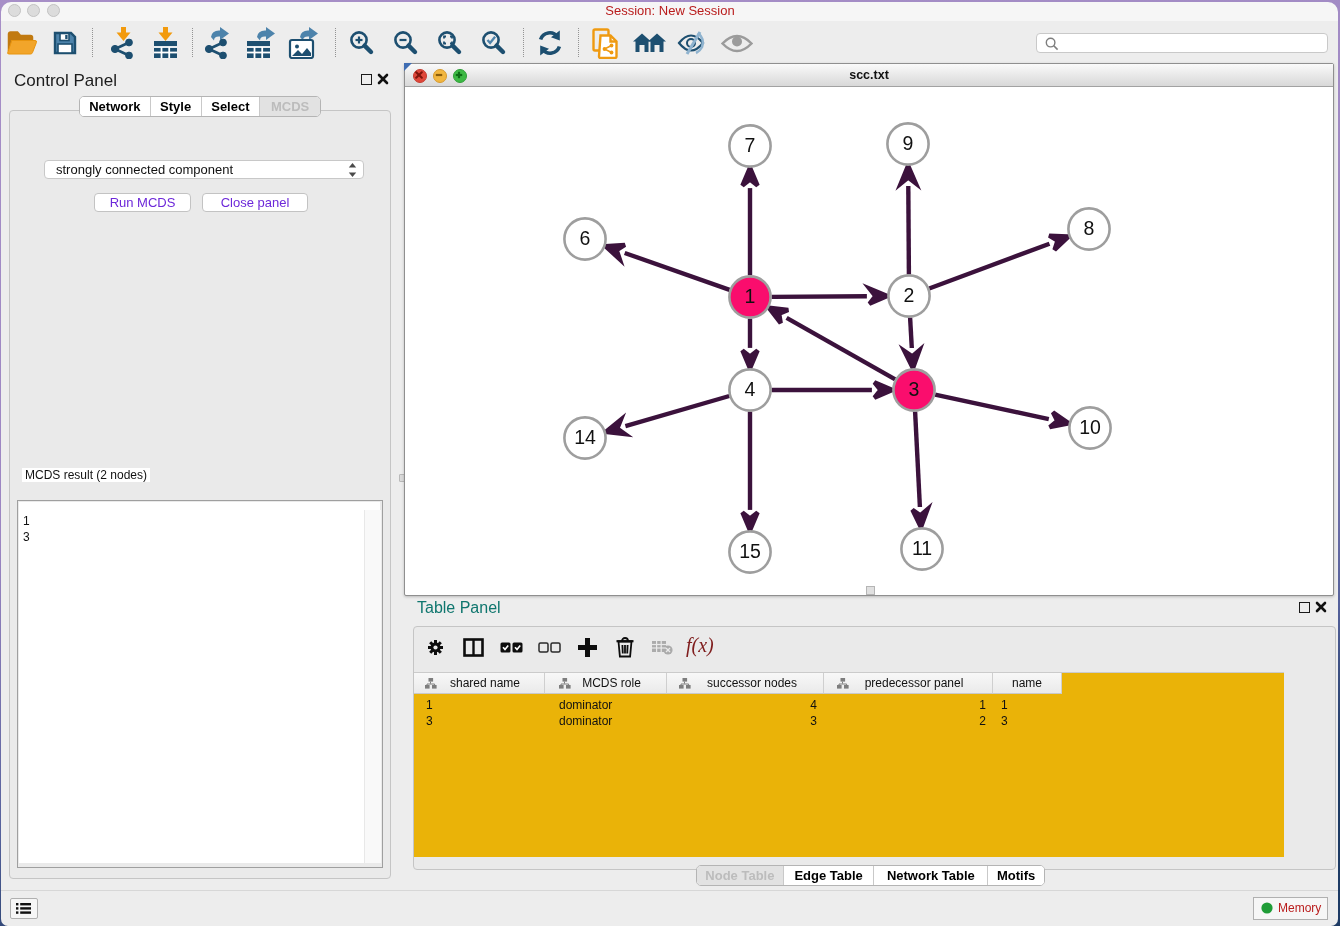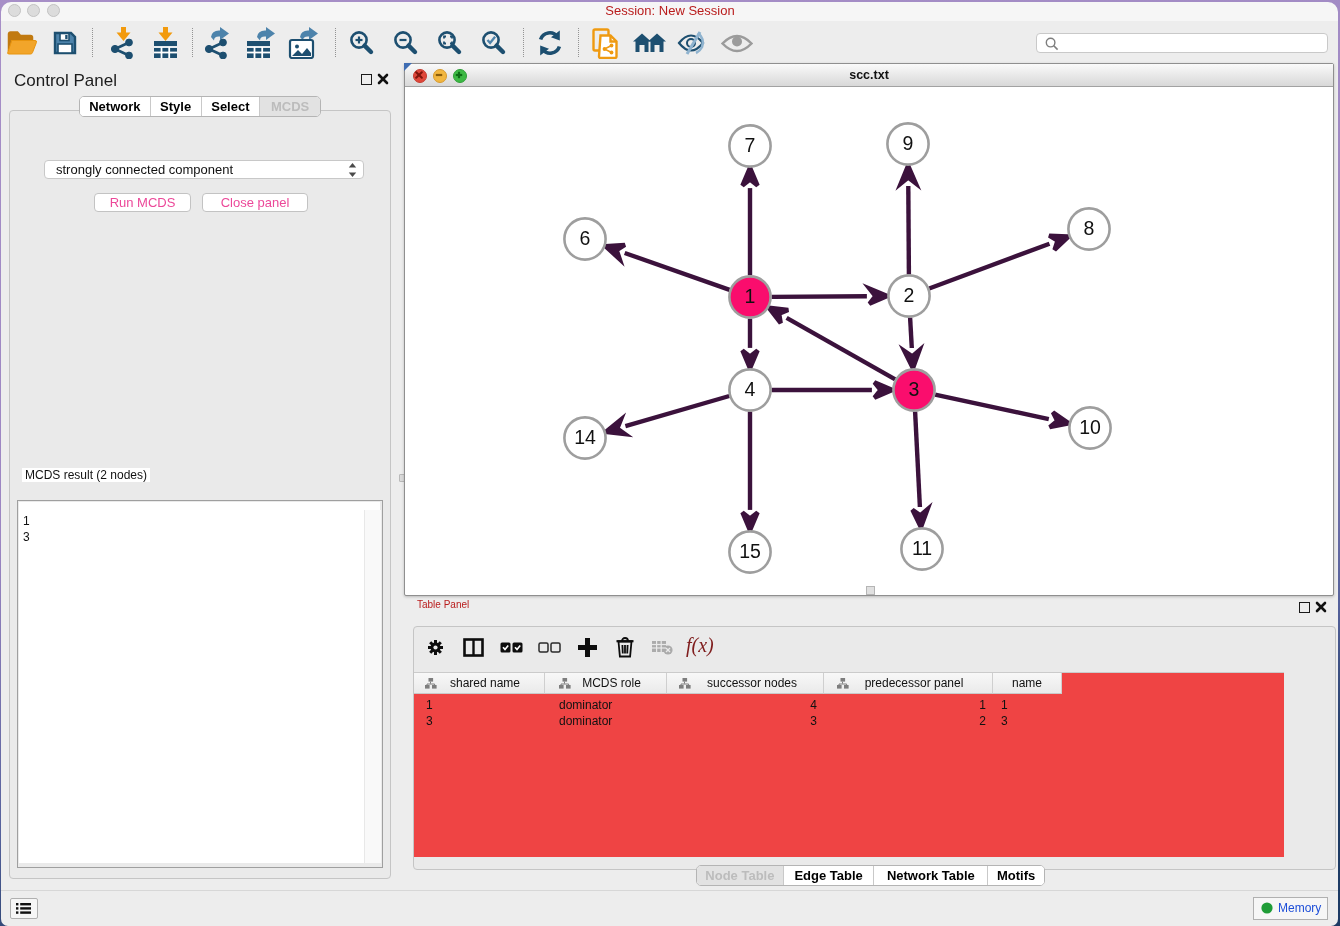--- a/index.html
+++ b/index.html
@@ -22,36 +22,36 @@
 .tabs{position:absolute;display:flex;border:1px solid #b4b4b4;border-radius:5px;overflow:hidden;background:#fff}
 .tab{font-size:13px;font-weight:700;color:#000;text-align:left;background:#fff;border-left:1px solid #c9c9c9;
  display:flex;align-items:center;justify-content:center}
 .tab:first-child{border-left:none}
 .tab.sel{background:#e2e2e2;color:#bcbcbc}
 #cptabs{left:79px;top:96px;width:240px;height:19px}
 #optlabel{left:0px;top:137px;width:400px;text-align:center;font-size:13px;color:#1a1a1a}
 #combo{left:44px;top:160px;width:307px;height:17px;background:#fff;border:1px solid #c8c8c8;border-radius:4px;
  font-size:13px;color:#111;line-height:17px;padding-left:11px}
 .btn{position:absolute;height:17px;background:#fff;border:1px solid #c3c3c3;border-radius:4px;
- font-size:13px;color:#ec4899;text-align:center;line-height:17px}
+ font-size:13px;color:#6d28d9;text-align:center;line-height:17px}
 #fieldset{left:17px;top:500px;width:364px;height:366px;border:1px solid #9f9f9f}
 #fslegend{left:22px;top:468px;font-size:12px;color:#111;background:#ffffff;padding:0 3px}
 #fsinner{left:19px;top:502px;width:361px;height:361px;background:#fff;font-size:12px;color:#111;line-height:16px;padding:11px 0 0 4px;box-sizing:border-box}
 #fsscroll{left:364px;top:510px;width:16px;height:353px;background:#f9f9f9;border-left:1px solid #e8e8e8}
 
 #netframe{left:404px;top:63px;width:928px;height:531px;border:1px solid #8f8f8f;border-radius:2px;background:#fff;box-shadow:0 1px 3px rgba(0,0,0,0.22)}
 #nettitle{left:0;top:0;width:100%;height:22px;background:linear-gradient(#fafafa,#d8d8d8);border-bottom:1px solid #a2a2a2}
 #netlabel{left:0;top:4px;width:100%;text-align:center;font-size:12.5px;color:#111;font-weight:700}
 .tl2{position:absolute;top:5px;width:12px;height:12px;border-radius:50%}
 #canvhandle{left:462px;top:523px;width:7px;height:7px;background:#e0e0e0;border:1px solid #b5b5b5}
 #splith{left:399px;top:474px;width:4px;height:6px;background:#dadada;border:1px solid #b9b9b9;border-radius:1px}
 
-#tptitle{left:417px;top:599px;font-size:10px;color:#b91c1c}
+#tptitle{left:417px;top:599px;font-size:16px;color:#0f766e}
 #tpbody{left:413px;top:626px;width:921px;height:242px;background:#eaeaea;border:1px solid #c5c5c5;border-radius:4px}
-#tbl{left:414px;top:672px;width:870px;height:184px;background:#ef4444;border-top:1px solid #cbcbcb}
+#tbl{left:414px;top:672px;width:870px;height:184px;background:#eab308;border-top:1px solid #cbcbcb}
 .hcell{position:absolute;top:0;height:20px;background:linear-gradient(#f8f8f8,#eaeaea);border-right:1px solid #cfcfcf;border-bottom:1px solid #c9c9c9}
 .hlab{position:absolute;top:3px;left:12px;right:0;text-align:center;font-size:12px;color:#111}
 .cell{position:absolute;font-size:12px;color:#111}
 #btabs{left:696px;top:865px;width:347px;height:19px}
 
 #statusline{left:0;top:890px;width:100%;height:0;border-top:1px solid #d7d7d7}
 #listbtn{left:10px;top:898px;width:26px;height:19px;background:#f6f6f6;border:1px solid #b0b0b0;border-radius:2px}
 #membtn{left:1253px;top:897px;width:73px;height:21px;background:#f6f6f6;border:1px solid #b0b0b0;font-size:12px;color:#111}
 .hico{width:12px;height:11px}
 </style>
@@ -470,21 +470,21 @@
         <rect x="0" y="8.4" width="2.4" height="2.4"></rect>
  <rect x="4.2" y="0" width="10.8" height="2.4"></rect>
         <rect x="4.2" y="4.2" width="10.8" height="2.4"></rect>
         <rect x="4.2" y="8.4" width="10.8" height="2.4"></rect>
       </g>
 </svg>
 <div id="membtn" class="abs"></div>
 <svg class="abs" style="left:1261px;top:902px" width="12" height="12" viewBox="0 0 12 12">
       <circle cx="6" cy="6" r="5.6" fill="#1f9c37"></circle>
     </svg>
-<div class="abs" style="left:1278px;top:901px;font-size:12px;color:#1d4ed8">Memory</div>
+<div class="abs" style="left:1278px;top:901px;font-size:12px;color:#b91c1c">Memory</div>
 <svg class="abs" style="left:0;top:0;pointer-events:none" width="1340" height="926" viewBox="0 0 1340 926">
 <defs>
         <linearGradient id="desk" x1="0" y1="0" x2="0.25" y2="1">
 <stop offset="0" stop-color="#a78fc7"></stop>
           <stop offset="0.55" stop-color="#9c86c2"></stop>
           <stop offset="0.85" stop-color="#55619b"></stop>
           <stop offset="1" stop-color="#1d3a64"></stop>
         </linearGradient>
       </defs>
 <path fill-rule="evenodd" fill="url(#desk)" d="M0,0 H1340 V926 H0 Z M11,2 H1328 a10,10 0 0 1 10,10 V919 a7,7 0 0 1 -7,7 H8 a7,7 0 0 1 -7,-7 V12 a10,10 0 0 1 10,-10 Z"></path>

